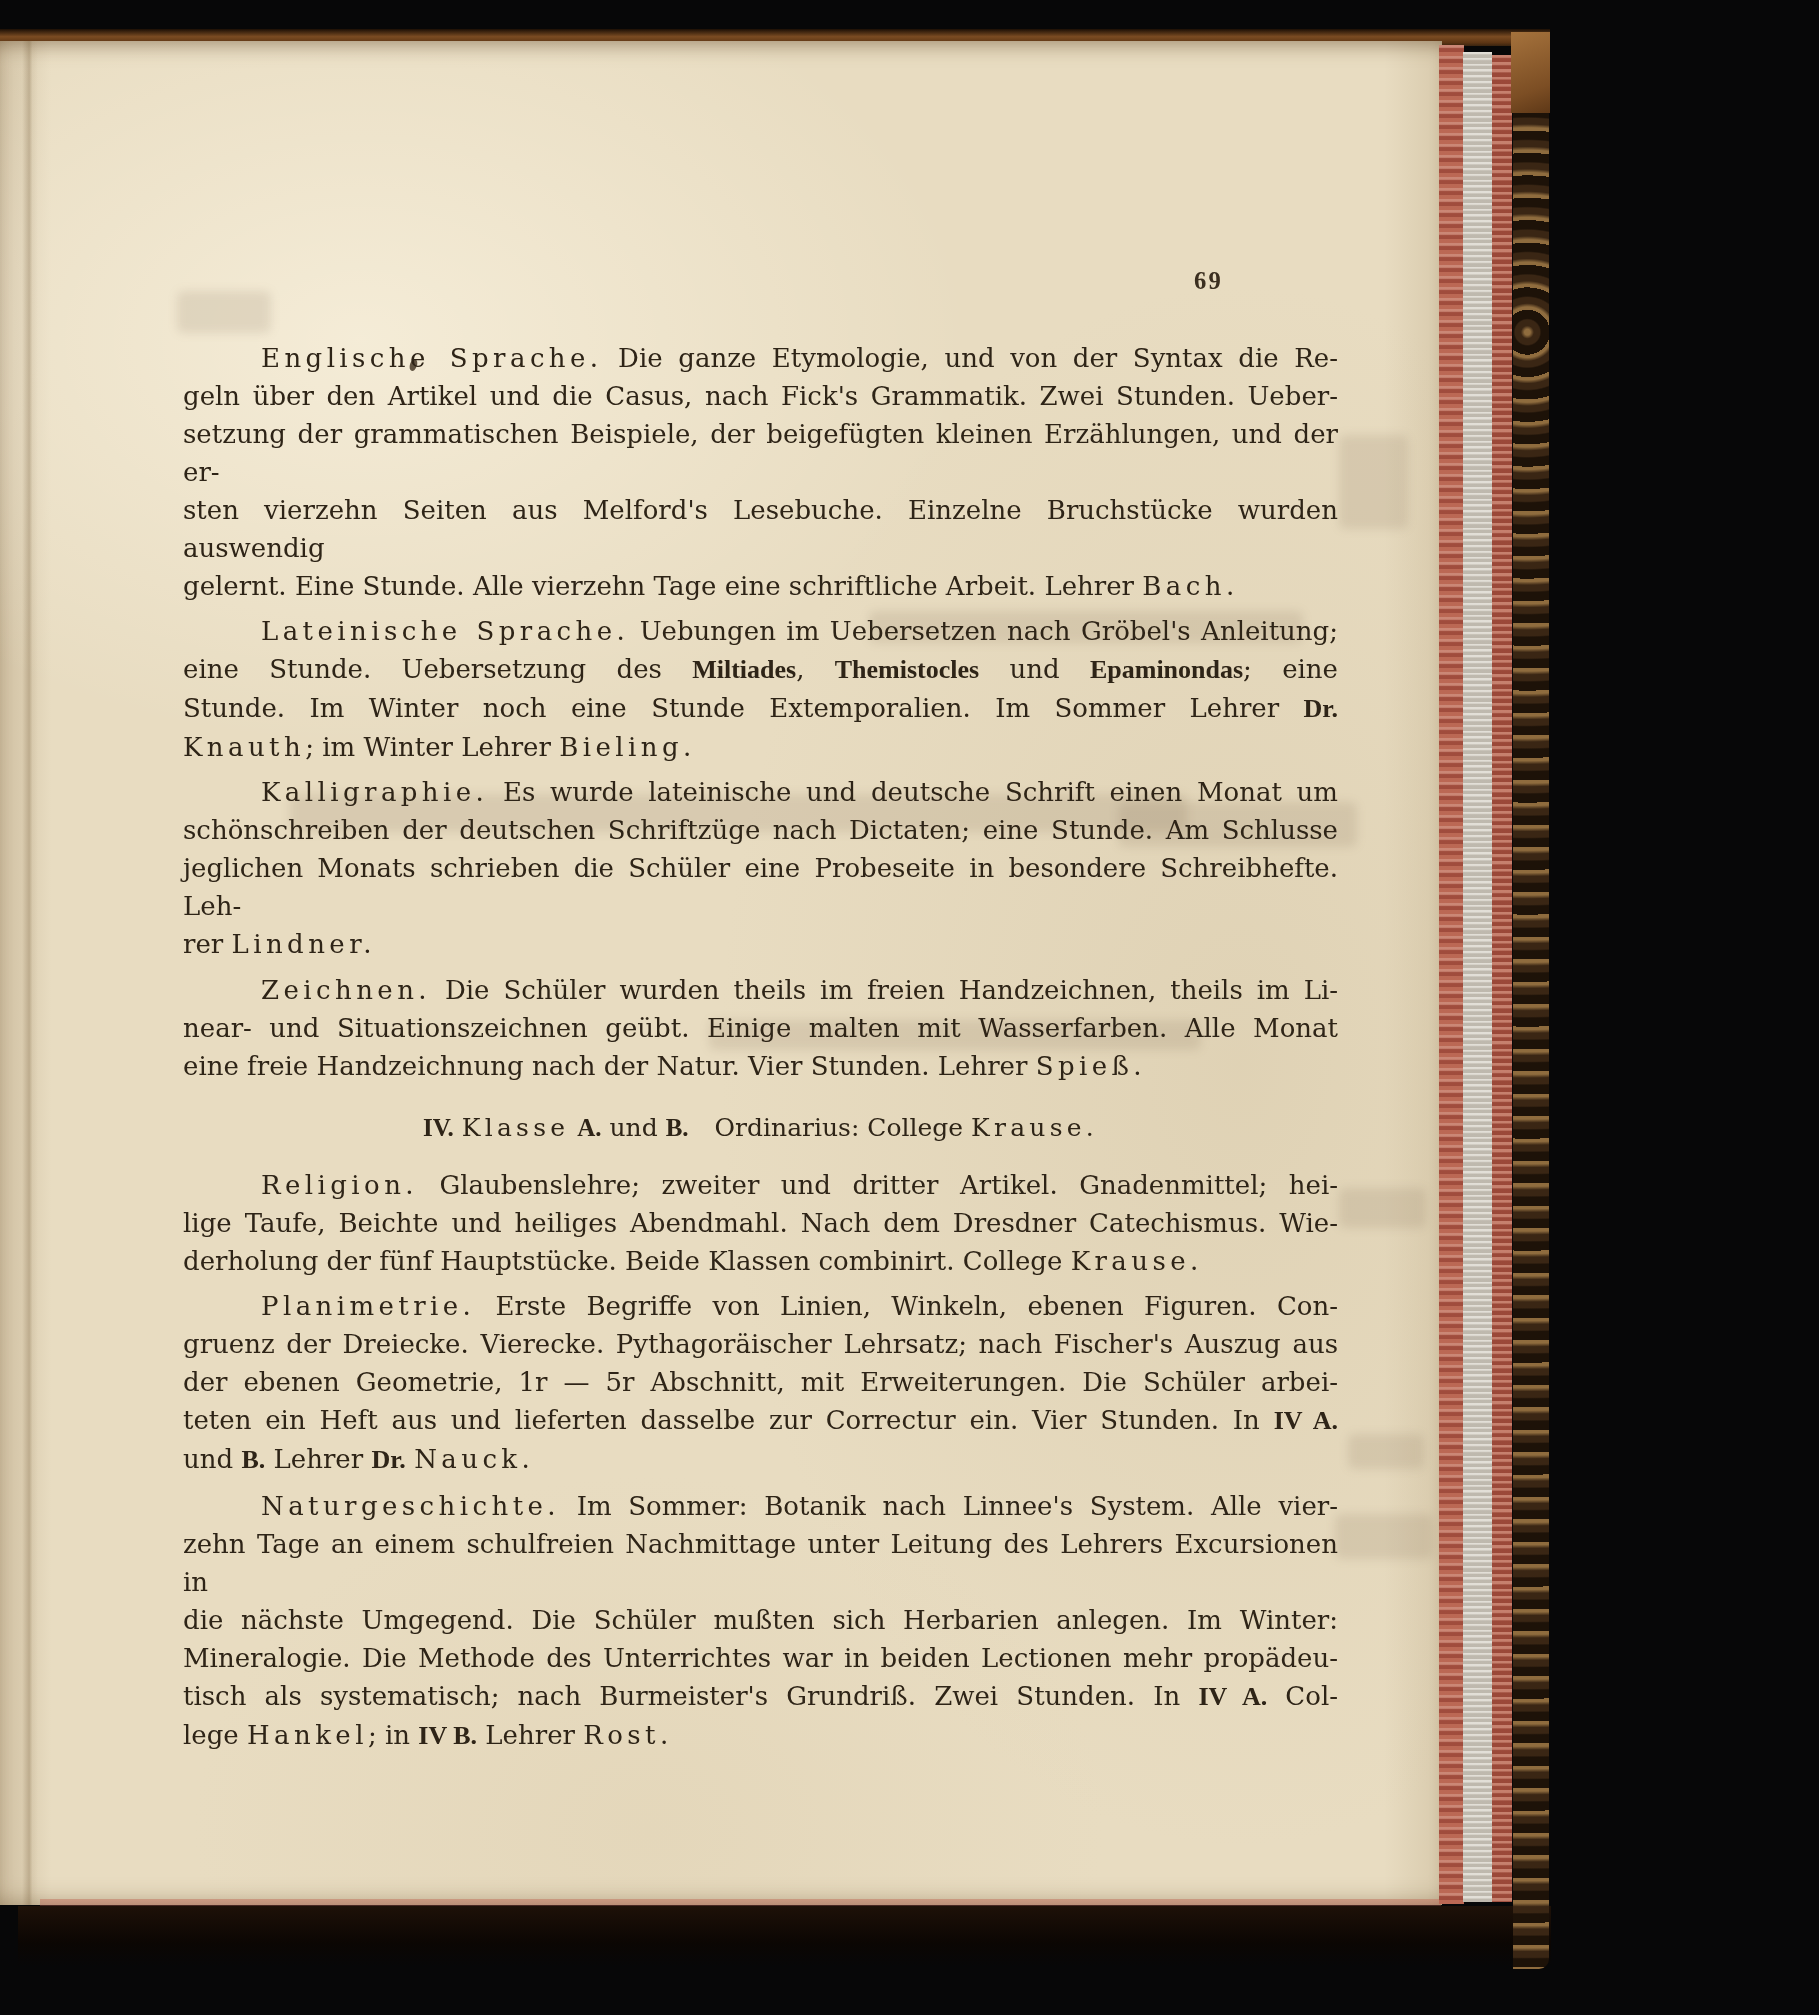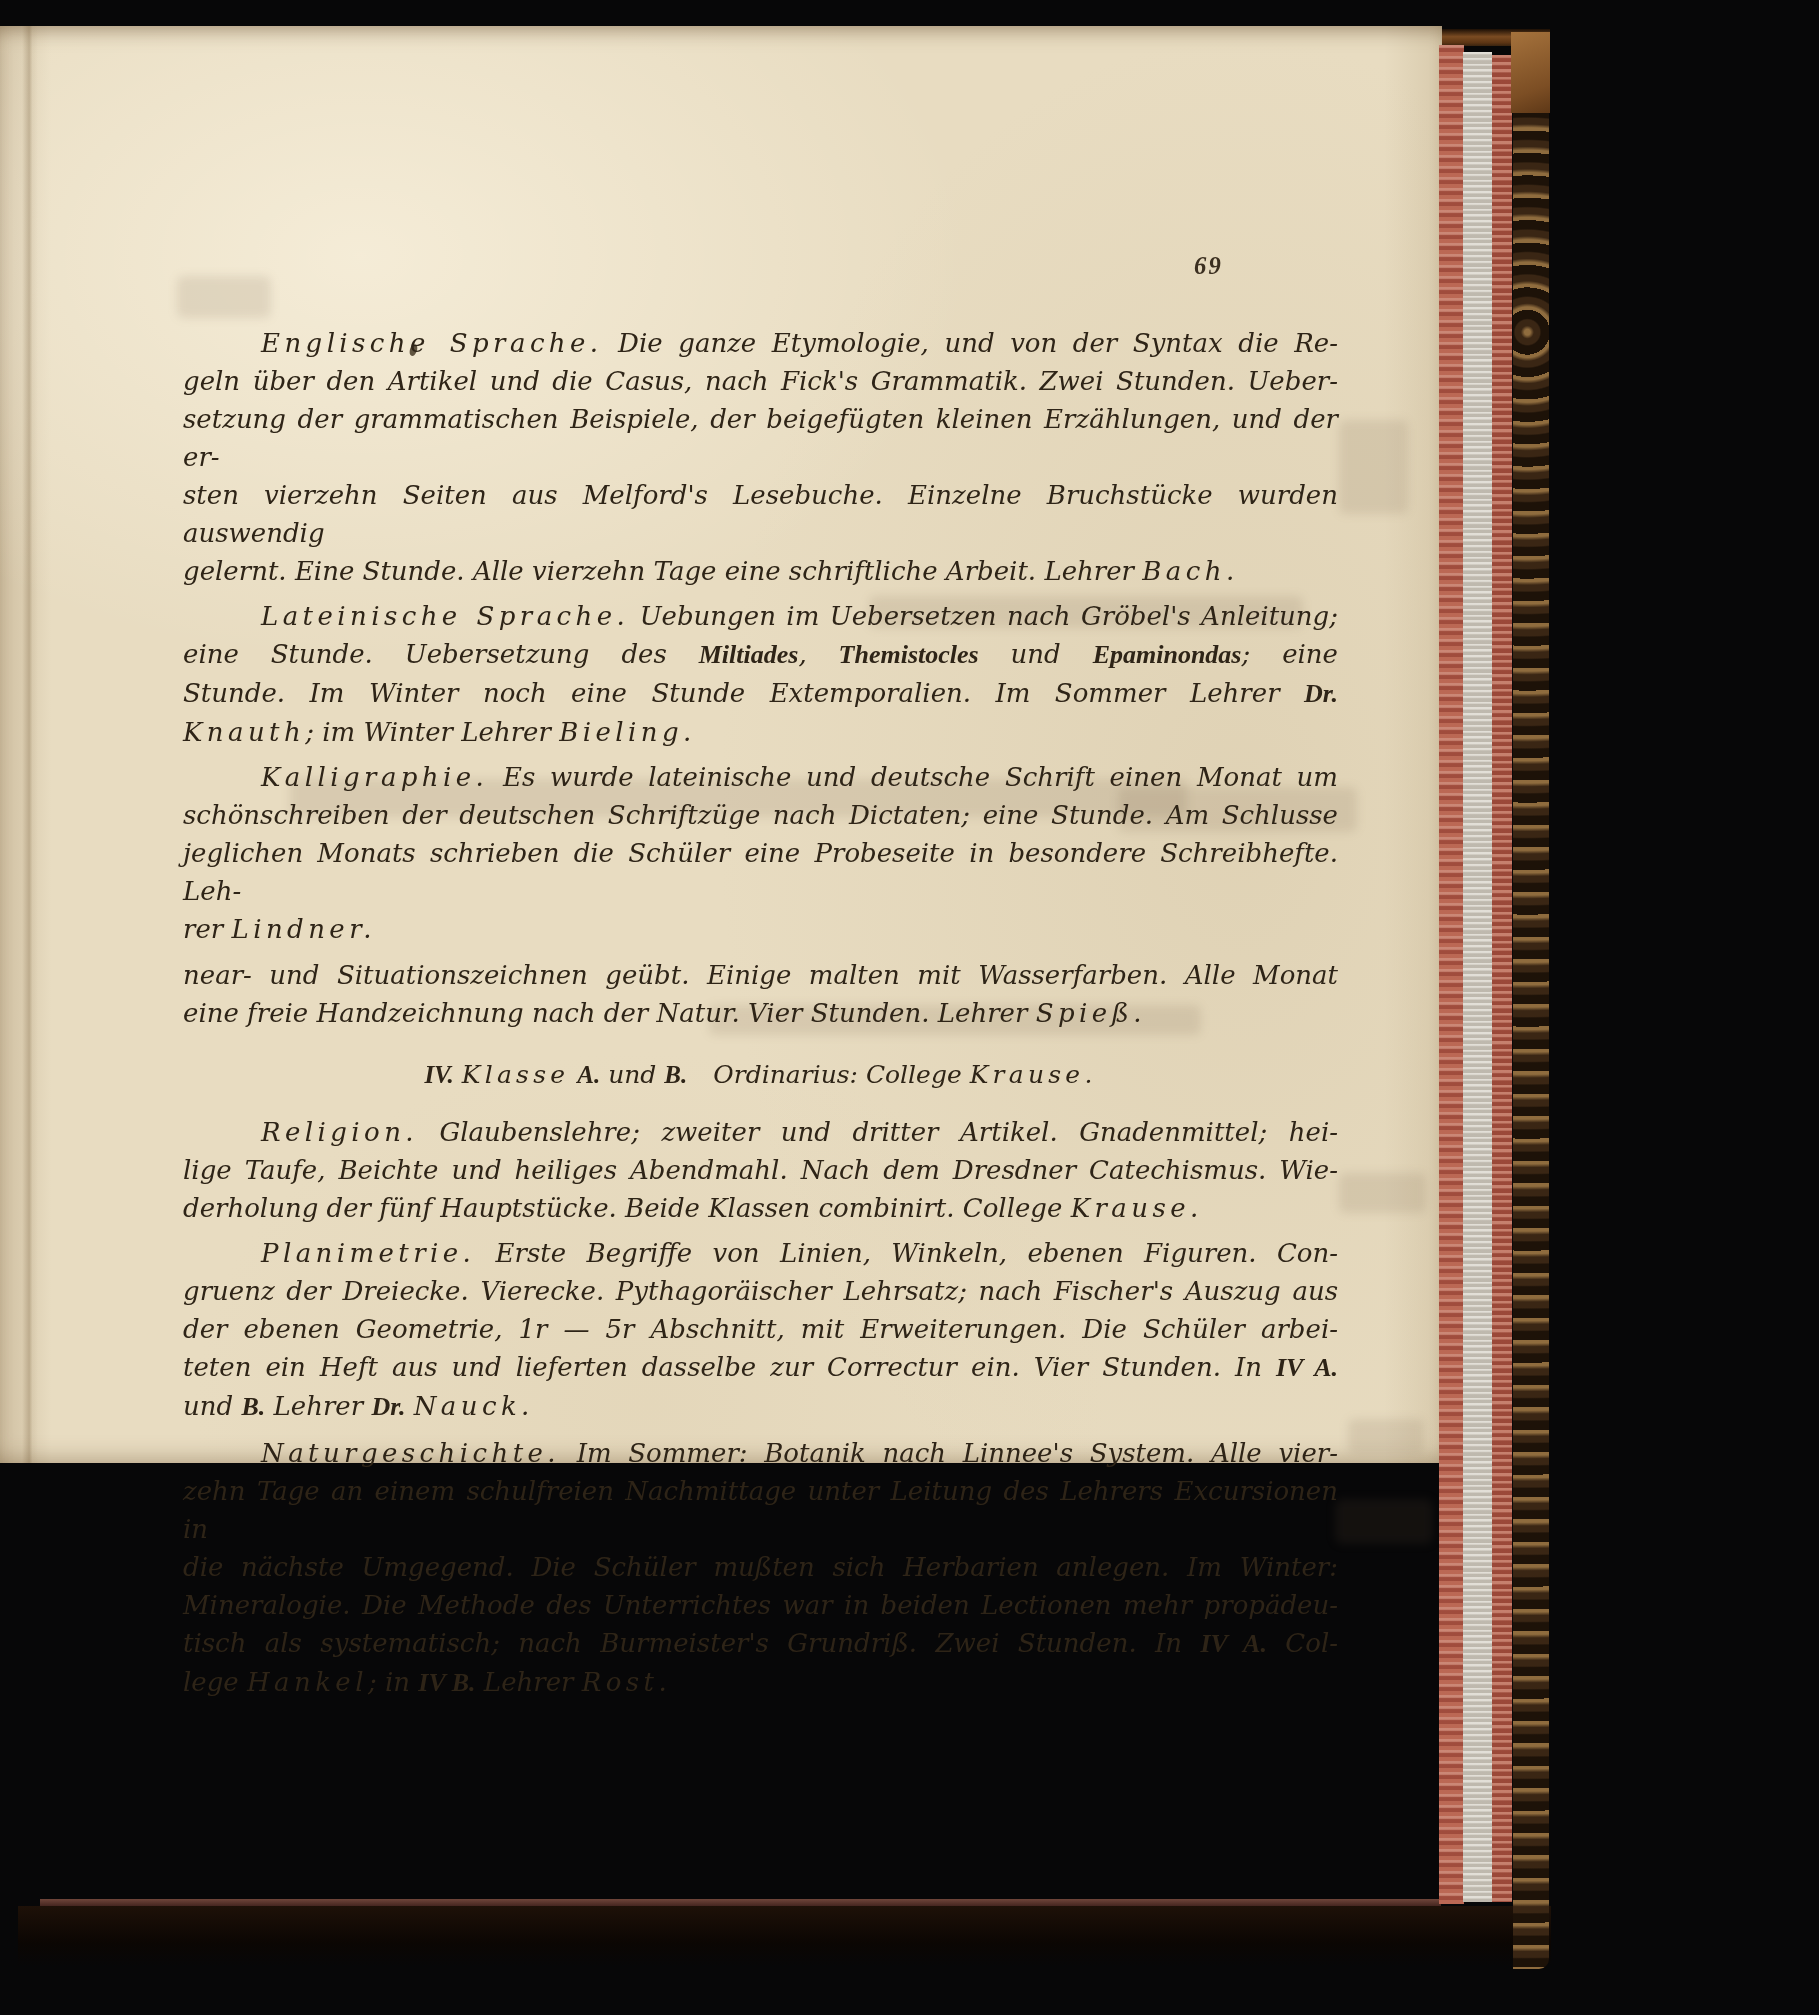--- a/index.html
+++ b/index.html
@@ -1,30 +1,30 @@
 <!DOCTYPE html>
 <html style="font-size:11.6px"><head>
 <meta charset="utf-8">
 <style>
   html,body{margin:0;padding:0;background:#060607;}
   #screen{position:relative;width:1820px;height:2015px;background:#070708;overflow:hidden;
           font-family:"DejaVu Serif",serif;}
   
   .top-edge{position:absolute;left:0;top:29px;width:1550px;height:17.4px;
     background:linear-gradient(180deg,#1c0f05,#7a4b22 45%,#5d3514 80%,#3a2410);}
-  .paper{position:absolute;left:0;top:26px;width:1442px;height:1437px;
+  .paper{position:absolute;left:0;top:41px;width:1442px;height:1864px;
     background-color:#e8dcc1;
     background-image:
       radial-gradient(869px 579px at 25% 16%, rgba(255,249,233,.55), rgba(255,249,233,0) 70%),
       radial-gradient(724px 1086px at 86% 55%, rgba(213,198,166,.45), rgba(213,198,166,0) 72%),
       radial-gradient(651px 507px at 45% 96%, rgba(224,210,180,.5), rgba(224,210,180,0) 70%),
       linear-gradient(90deg, rgba(150,125,88,.30) 0px, rgba(150,125,88,0) 51px),
       linear-gradient(270deg, rgba(160,138,100,.22) 0px, rgba(160,138,100,0) 58px);
     box-shadow: inset 0 14.5px 20px -11.6px rgba(95,68,36,.55),
-                inset 0 -16px 22px -13px rgba(95,68,36,.4); font-style: italic;}
+                inset 0 -16px 22px -13px rgba(95,68,36,.4);}
   .gutter-crease{position:absolute;left:22px;top:0;width:16px;height:100%;
     background:linear-gradient(90deg, rgba(125,100,65,0), rgba(115,90,55,.30) 45%, rgba(155,135,100,.10) 65%, rgba(0,0,0,0));}
   .bottom-pink{position:absolute;left:40px;top:1899px;width:1401px;height:8.7px;
     background:linear-gradient(180deg, rgba(197,120,99,.55), rgba(150,70,55,.35));}
   .bottom-shadow{position:absolute;left:18px;top:1906px;width:1533px;height:67px;
     background:linear-gradient(180deg,#1e1108,#0b0603 55%,#070708 90%);}
   .strip-red1{position:absolute;left:1439px;top:45px;width:24.6px;height:1859px;background-color:#b4604e;
     background-image:repeating-linear-gradient(180deg, rgba(255,226,210,.30) 0 2.2px, rgba(118,35,25,.32) 3.6px 6.5px, rgba(205,125,100,.28) 7.2px 11px);}
   .strip-light{position:absolute;left:1463px;top:52px;width:29px;height:1850px;background-color:#cfc9be;
     background-image:repeating-linear-gradient(180deg, rgba(255,255,252,.4) 0 1.4px, rgba(148,143,132,.28) 2.9px 5.8px);}
@@ -95,20 +95,21 @@
           <div class="line"><span class="s-f">Stunde. Im Winter noch eine Stunde Extemporalien. Im Sommer Lehrer </span><span class="s-ab">Dr.</span></div>
           <div class="line last"><span class="s-fs">Knauth</span><span class="s-f">; im Winter Lehrer </span><span class="s-fs">Bieling.</span></div>
         </div>
         <div class="para">
           <div class="line first"><span class="s-fs">Kalligraphie.</span><span class="s-f"> Es wurde lateinische und deutsche Schrift einen Monat um</span></div>
           <div class="line"><span class="s-f">schönschreiben der deutschen Schriftzüge nach Dictaten; eine Stunde. Am Schlusse</span></div>
           <div class="line"><span class="s-f">jeglichen Monats schrieben die Schüler eine Probeseite in besondere Schreibhefte. Leh-</span></div>
           <div class="line last"><span class="s-f">rer </span><span class="s-fs">Lindner.</span></div>
         </div>
         <div class="para">
+          <div class="line first"><span class="s-fs">Zeichnen.</span><span class="s-f"> Die Schüler wurden theils im freien Handzeichnen, theils im Li-</span></div>
           <div class="line"><span class="s-f">near- und Situationszeichnen geübt. Einige malten mit Wasserfarben. Alle Monat</span></div>
           <div class="line last"><span class="s-f">eine freie Handzeichnung nach der Natur. Vier Stunden. Lehrer </span><span class="s-fs">Spieß.</span></div>
         </div>
         <div class="heading">
           <div class="hline"><span class="s-ab">IV.</span><span class="s-f"> </span><span class="s-fs">Klasse</span><span class="s-f"> </span><span class="s-ab">A.</span><span class="s-f"> und </span><span class="s-ab">B.</span><span class="s-fg">Ordinarius: College </span><span class="s-fs">Krause.</span></div>
         </div>
         <div class="para">
           <div class="line first"><span class="s-fs">Religion.</span><span class="s-f"> Glaubenslehre; zweiter und dritter Artikel. Gnadenmittel; hei-</span></div>
           <div class="line"><span class="s-f">lige Taufe, Beichte und heiliges Abendmahl. Nach dem Dresdner Catechismus. Wie-</span></div>
           <div class="line last"><span class="s-f">derholung der fünf Hauptstücke. Beide Klassen combinirt. College </span><span class="s-fs">Krause.</span></div>

